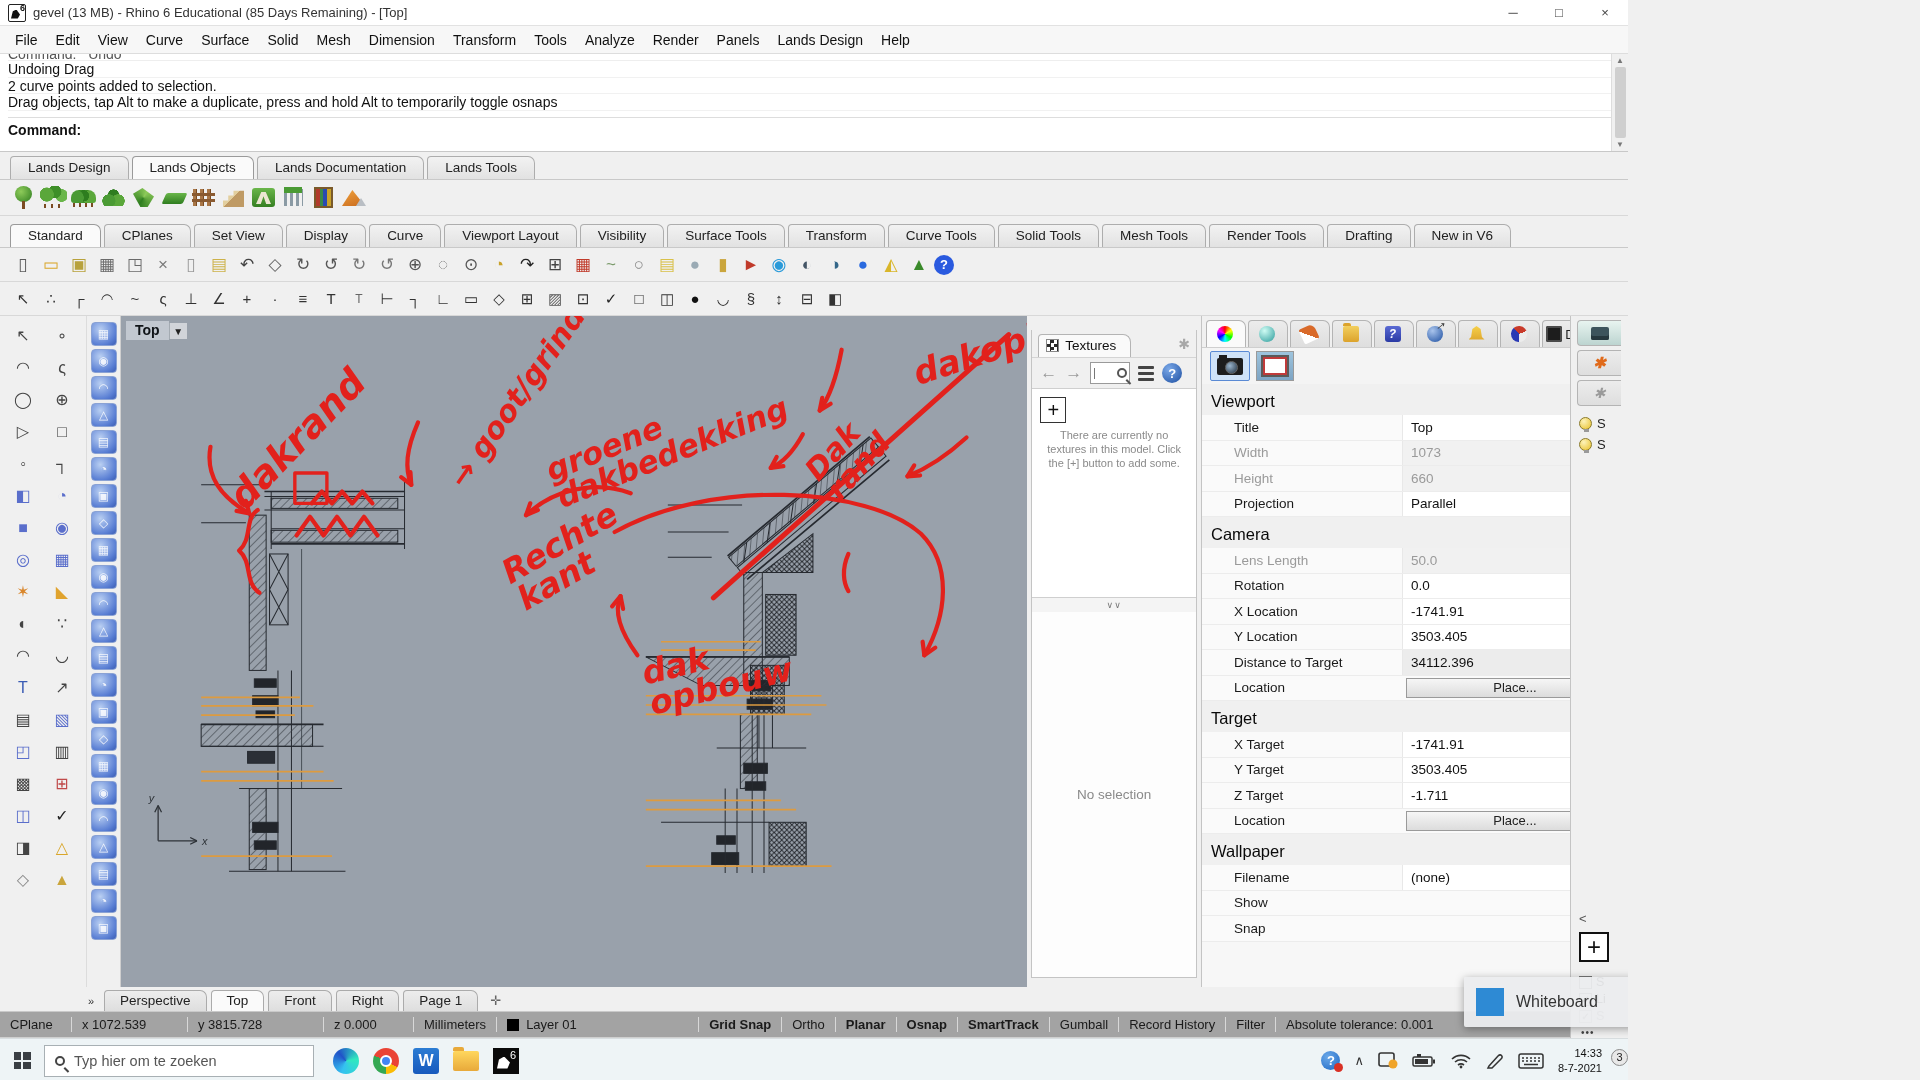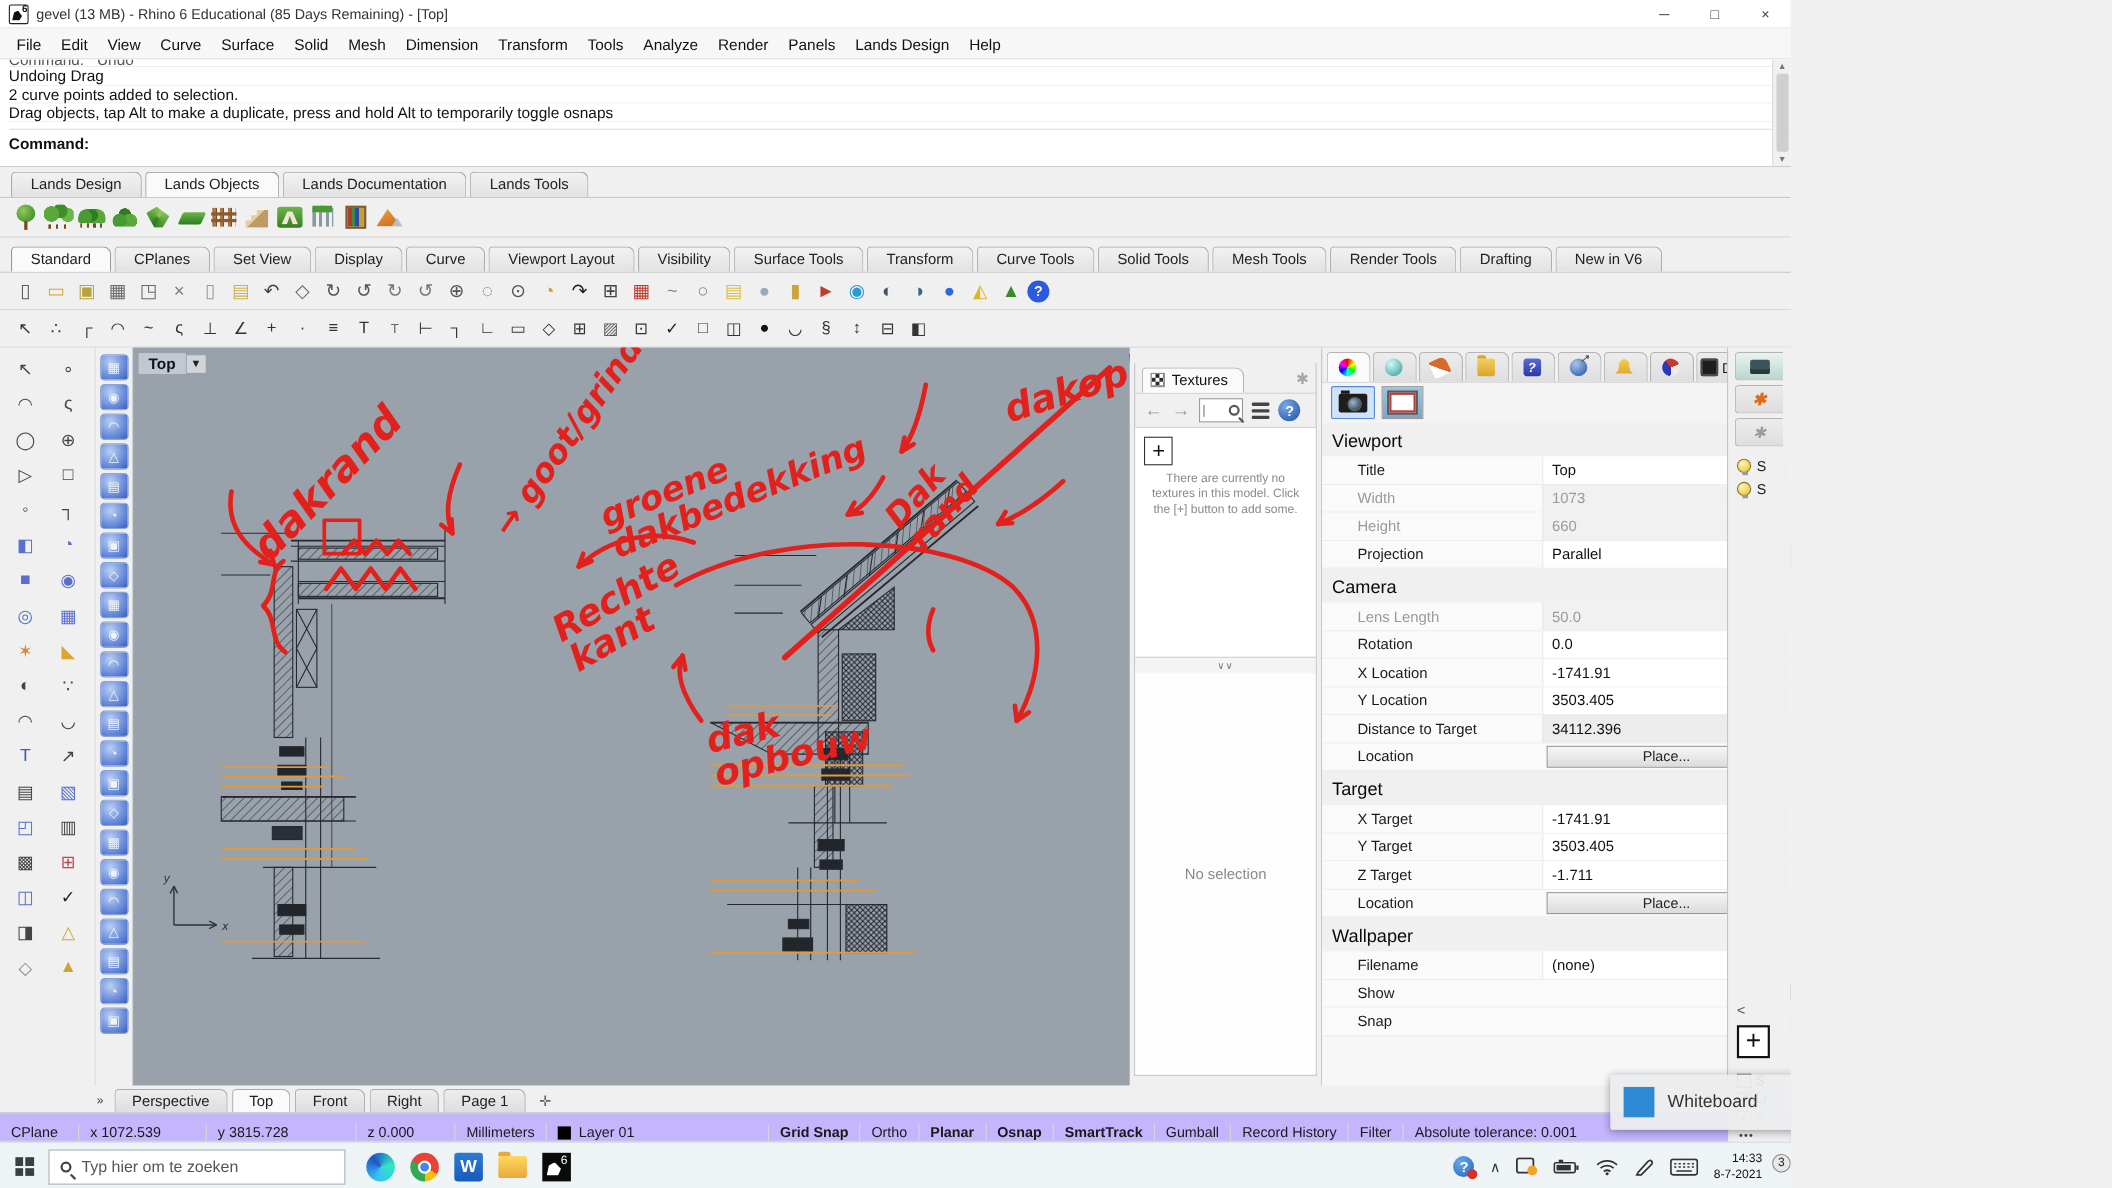--- a/index.html
+++ b/index.html
@@ -173,21 +173,21 @@
   .moredots{margin:4px 0 0 4px;font-size:10px;color:#444;letter-spacing:1px}
 
   
   .vptabs{height:25px;background:#f0f0f0;display:flex;align-items:flex-end;padding-left:104px;border-bottom:1px solid #c9c9c9;position:relative}
   .vpchevrons{position:absolute;left:88px;bottom:4px;font-size:11px;color:#333}
   .vtab{padding:2px 15px 3px;font-size:13.5px;color:#222;background:linear-gradient(#ededed,#dedede);border:1px solid #ababab;border-bottom:none;border-radius:4px 7px 0 0;margin-right:4px}
   .vtab.active{background:#fafafa;font-weight:normal}
   .vplus{font-size:13px;color:#666;padding:0 8px 3px}
 
   
-  .statusbar{height:26px;background:#c4b5fd;display:flex;align-items:flex-end;border-bottom:1px solid #cfcfcf;overflow:hidden}
+  .statusbar{height:26px;background:#a3a3a3;display:flex;align-items:center;border-bottom:1px solid #cfcfcf;overflow:hidden}
   .seg{display:flex;align-items:center;padding:0 10px;font-size:13px;color:#1a1a1a;border-right:1px solid #d8d8d8;white-space:nowrap}
   .seg.on{font-weight:bold}
   .seg.c1{min-width:72px}.seg.c2{min-width:116px}.seg.c3{min-width:136px}.seg.c4{min-width:90px}.seg.c5{min-width:80px}.seg.c6{min-width:202px}
   .seg.layer::before{content:"";width:12px;height:12px;background:#000;margin-right:7px}
   .seg.tol{border-right:none;min-width:215px}
 
   
   .toast{position:absolute;left:1464px;top:977px;width:404px;height:50px;background:rgba(235,236,238,.94);box-shadow:0 2px 8px rgba(0,0,0,.35);display:flex;align-items:center;z-index:40;border-radius:2px}
   .titem{flex:1;display:flex;align-items:center;gap:12px;padding-left:12px;font-size:16px;color:#333;white-space:nowrap;overflow:hidden}
   .tsq{width:28px;height:28px;background:#2e8ad4;flex:0 0 28px}

